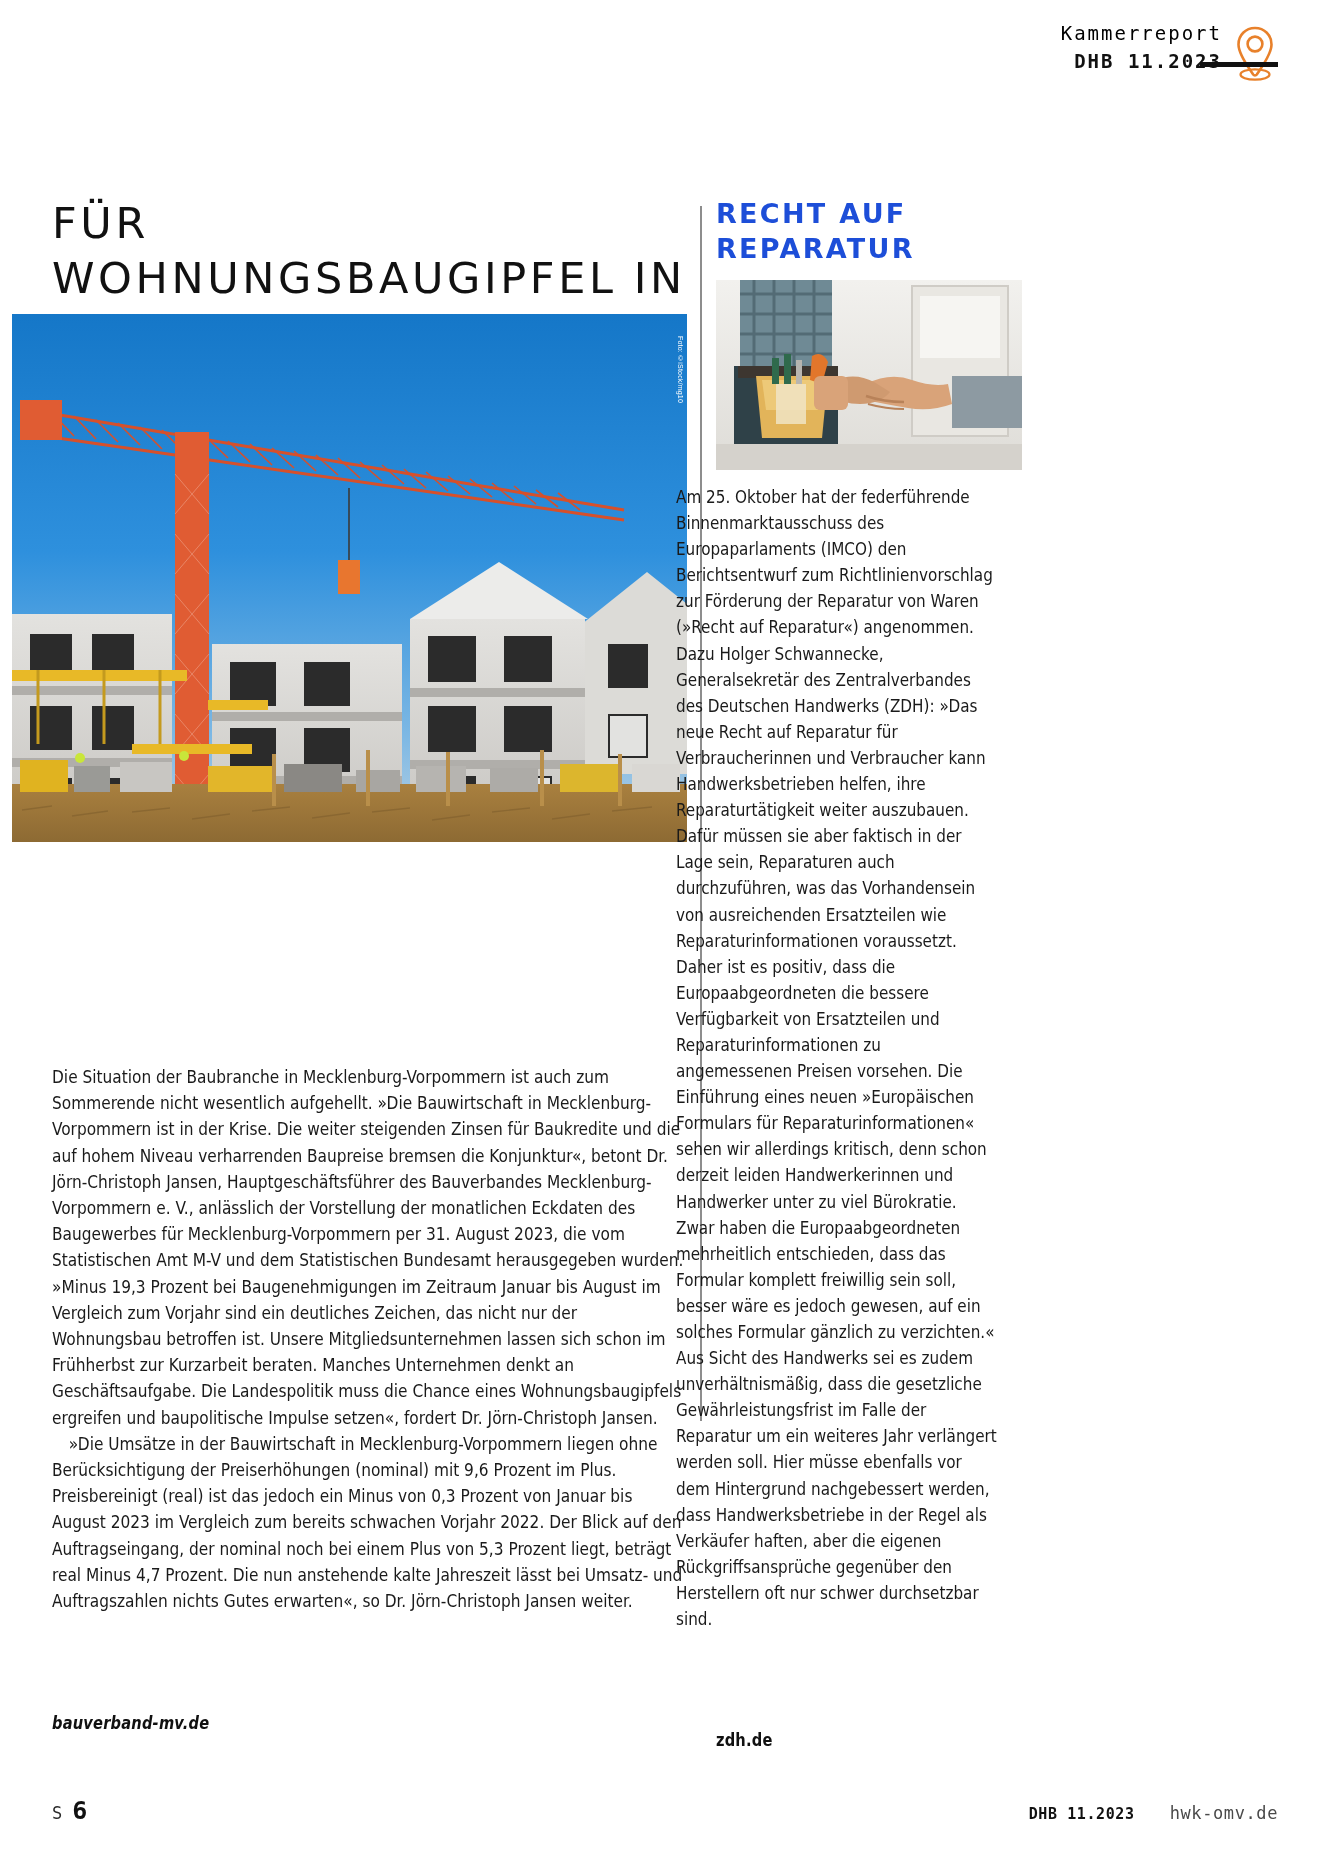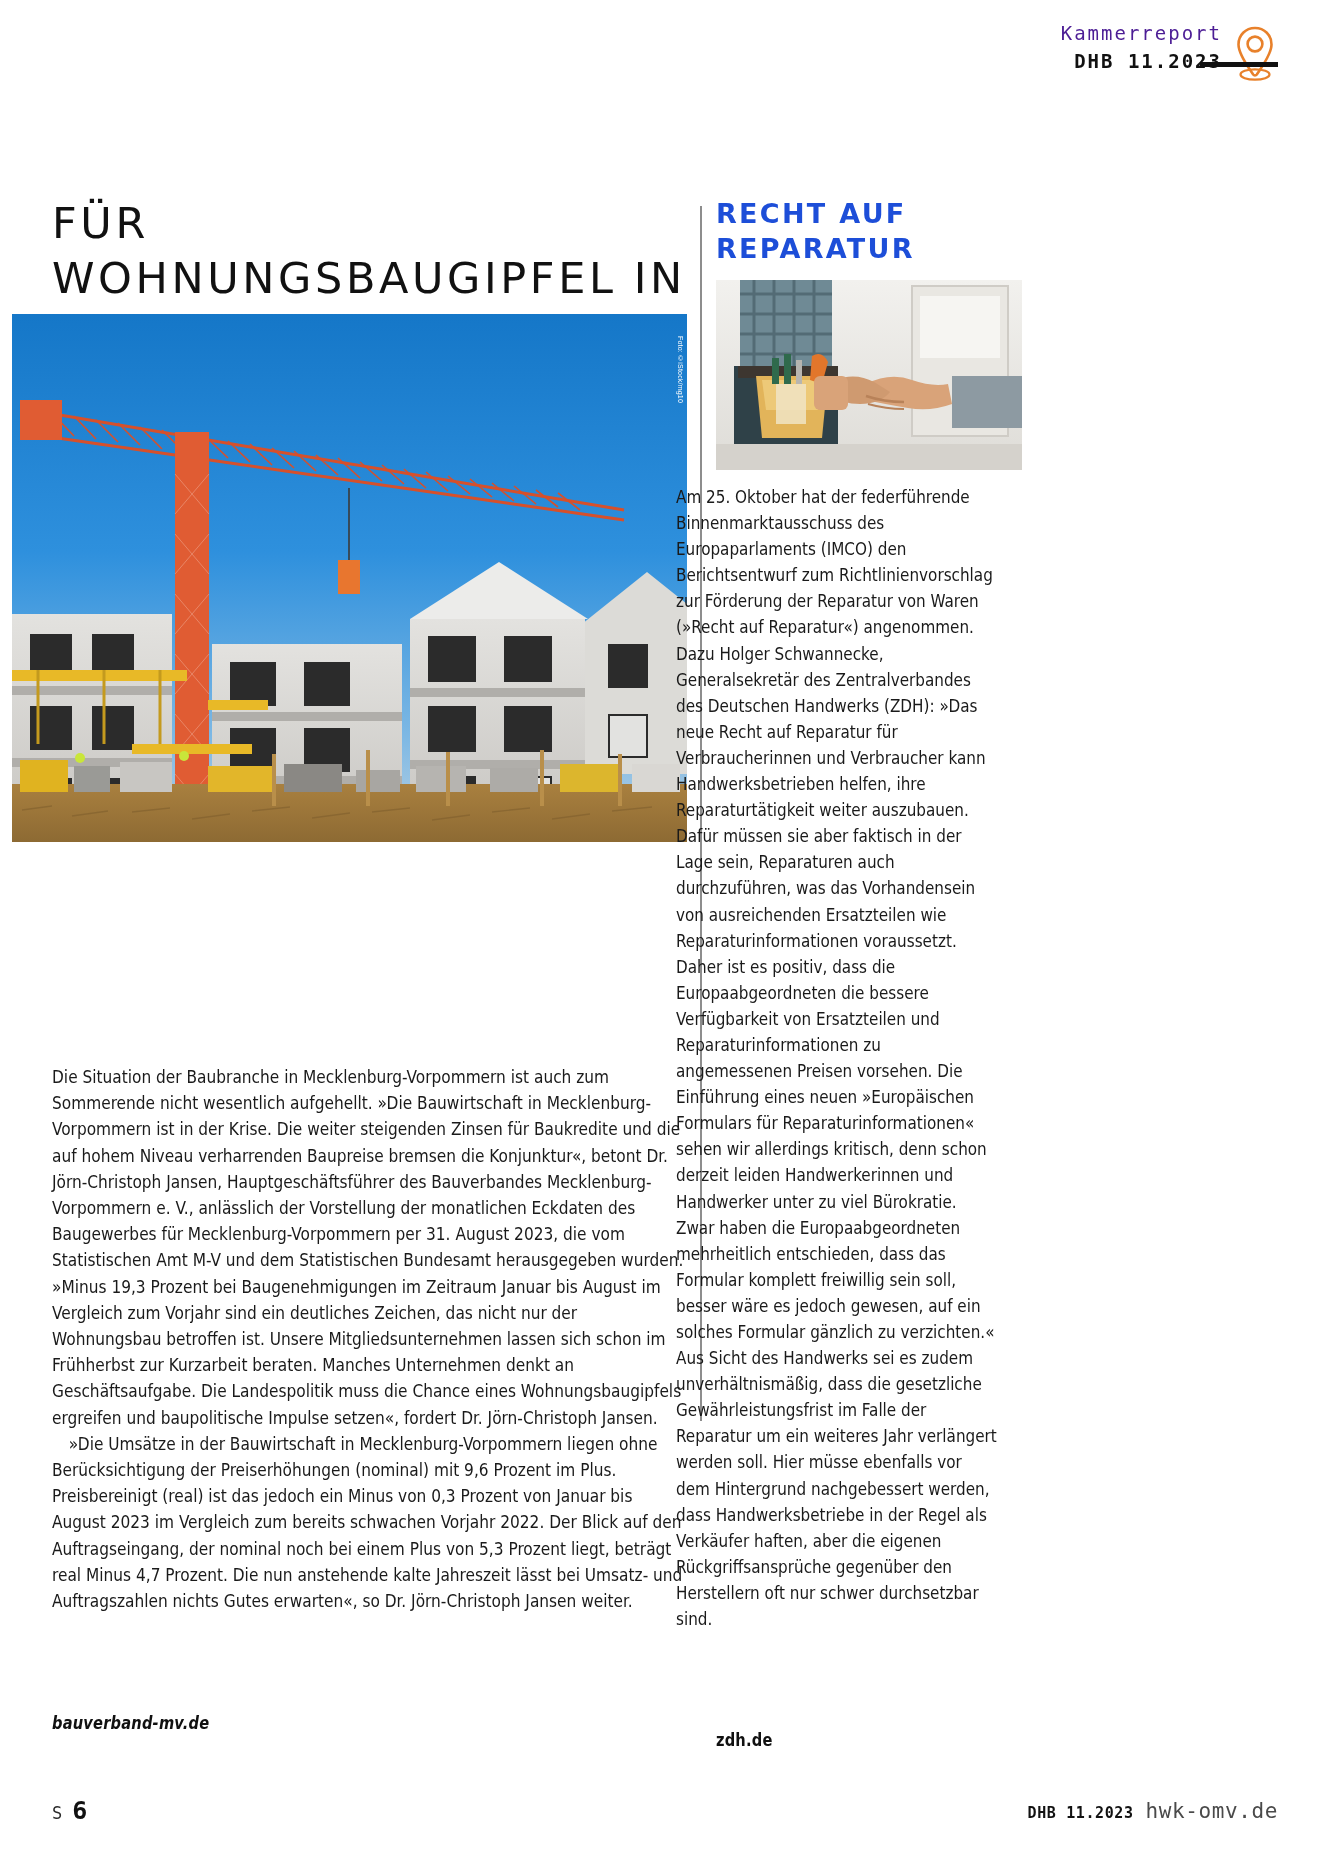--- a/index.html
+++ b/index.html
@@ -26,21 +26,21 @@
     gap: 0;
   }
   .masthead-text {
     text-align: right;
     padding-right: 10px;
   }
   .masthead-kicker {
     font-family: "DejaVu Sans Mono", monospace;
     font-size: 19px;
     letter-spacing: 2.0px;
-    color: #4c1d95;
+    color: #000000;
     line-height: 1.25;
     white-space: nowrap;
   }
   .masthead-issue {
     font-family: "DejaVu Sans Mono", monospace;
     font-size: 19px;
     font-weight: bold;
     letter-spacing: 2.0px;
     color: #111111;
     line-height: 1.3;
@@ -196,23 +196,24 @@
   }
   .footer-issue {
     font-family: "DejaVu Sans Mono", monospace;
     font-size: 15px;
     font-weight: bold;
     letter-spacing: 0.6px;
     color: #111111;
   }
   .footer-url {
     font-family: "DejaVu Sans Mono", monospace;
-    font-size: 21px;
+    font-size: 17px;
     letter-spacing: 0.6px;
     color: #4a4a4a;
+    margin-left: 23px;
   }
 </style>
 </head>
 <body>
 
 <div class="page">
 
   <div class="masthead">
     <div class="masthead-text">
       <div class="masthead-kicker">Kammerreport</div>

